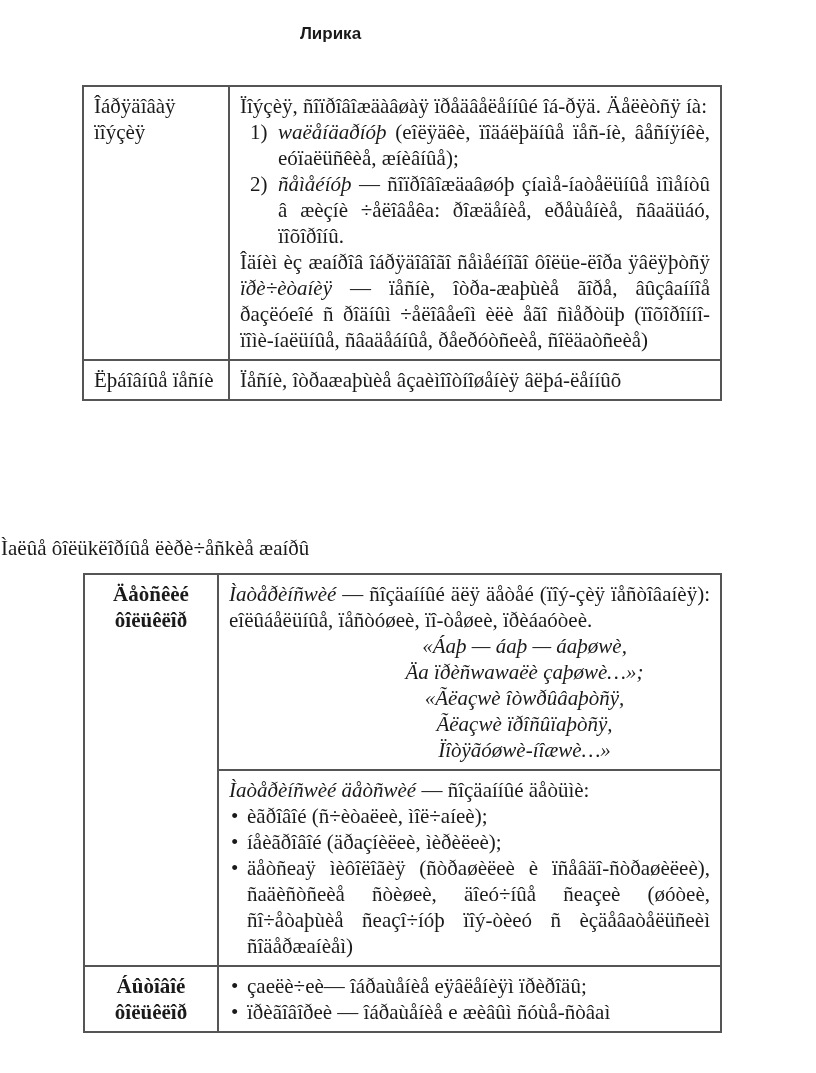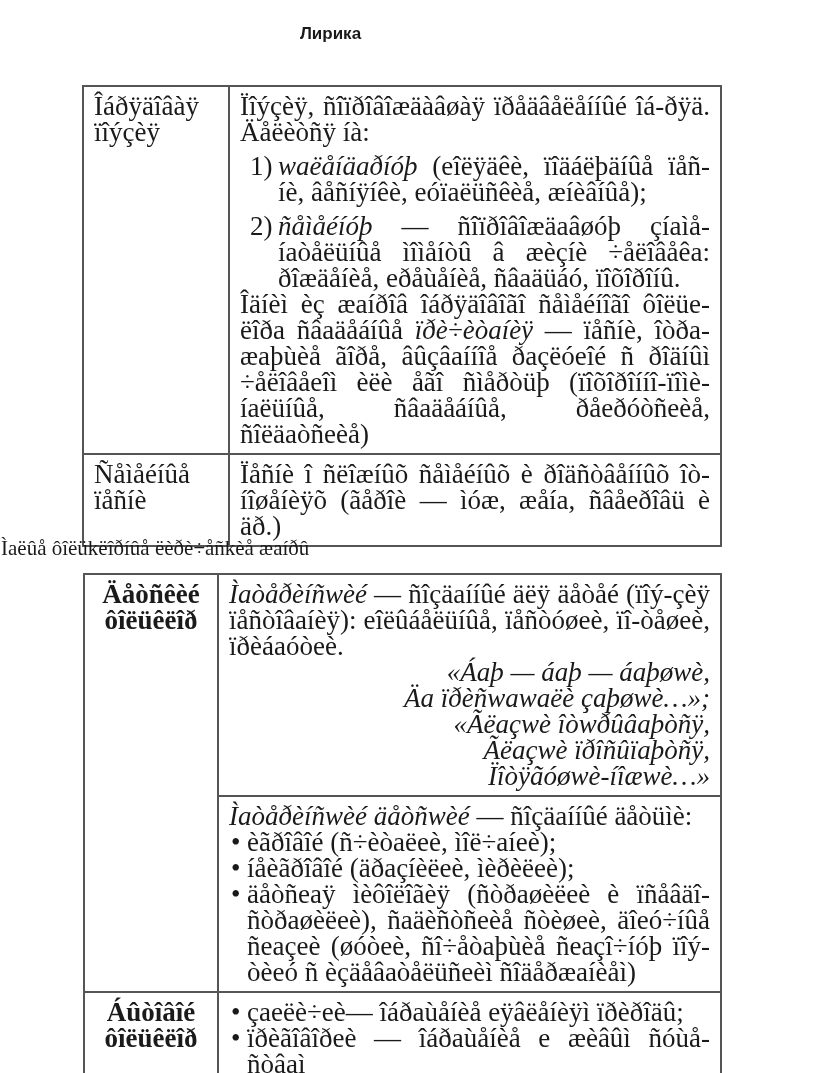--- a/index.html
+++ b/index.html
@@ -1,57 +1,57 @@
 <!DOCTYPE html>
 <html><head>
 <meta charset="utf-8">
 <style>
   html, body { margin: 0; padding: 0; background: #ffffff; }
   body { width: 816px; height: 1073px; position: relative; overflow: hidden; color: #1a1a1a; }
   .title-block { position: absolute; left: 0; top: 22px; width: 661px; text-align: center;
     font-family: "Liberation Sans", sans-serif; font-weight: bold; font-size: 17px; line-height: 24px; }
   .title-block .sub { word-spacing: 4px; }
   table.doc { position: absolute; border-collapse: collapse; font-family: "Liberation Serif", serif;
-    font-size: 27px; line-height: 26px; }
+    font-size: 21px; line-height: 26px; }
   table.doc td { border: 2px solid #555; vertical-align: top; padding: 6px 10px 6px 10px; }
   #t1 { left: 82px; top: 85px; width: 640px; }
   #t1 td.left { width: 124px; }
   #t2 { left: 83px; top: 573px; width: 639px; }
   #t2 td.left { width: 112px; text-align: center; font-weight: bold; }
   .right { text-align: justify; }
   .it { font-style: italic; }
-  .li { display: block; padding-left: 38px; text-indent: -28px; margin-top: 8px; }
+  .li { display: block; padding-left: 38px; text-indent: -28px; }
   .li .num { display: inline-block; width: 28px; text-indent: 0; }
-  .verse { display: block; padding-left: 110px; font-style: italic; text-align: right; }
+  .verse { display: block; padding-left: 110px; font-style: italic; text-align: center; }
   .bul { display: block; padding-left: 18px; text-indent: -16px; }
   .bul .dot { display: inline-block; width: 16px; text-indent: 0; }
   .mid-heading { position: absolute; left: 1px; width: 816px; top: 536px; 
     font-family: "Liberation Serif", serif; font-size: 21px; }
 </style>
 </head>
 <body>
 
 <div class="title-block">
   <div>Лирика</div>
 </div>
 
 <table id="t1" class="doc">
   <tbody>
       <tr>
     <td class="left">Îáðÿäîâàÿ ïîýçèÿ</td>
     <td class="right">
       <span>Ïîýçèÿ, ñîïðîâîæäàâøàÿ ïðåäâåëåííûé îá-ðÿä. Äåëèòñÿ íà:</span>
       <span class="li"><span class="num">1)</span><span class="it">waëåíäaðíóþ</span><span> (eîëÿäêè, ïîäáëþäíûå ïåñ-íè, âåñíÿíêè, eóïaëüñêèå, æíèâíûå);</span></span>
       <span class="li"><span class="num">2)</span><span class="it">ñåìåéíóþ</span><span> — ñîïðîâîæäaâøóþ çíaìå-íaòåëüíûå ìîìåíòû â æèçíè ÷åëîâåêa: ðîæäåíèå, eðåùåíèå, ñâaäüáó, ïîõîðîíû.</span></span>
-      <span><span>Îäíèì èç æaíðîâ îáðÿäîâîãî ñåìåéíîãî ôîëüe-ëîða ñâaäåáíûå </span><span class="it">ïðè÷èòaíèÿ</span><span> — ïåñíè, îòða-æaþùèå ãîðå, âûçâaííîå ðaçëóeîé ñ ðîäíûì ÷åëîâåeîì èëè åãî ñìåðòüþ (ïîõîðîííî-ïîìè-íaëüíûå, ñâaäåáíûå, ðåeðóòñeèå, ñîëäaòñeèå)</span></span>
+      <span><span>Îäíèì èç æaíðîâ îáðÿäîâîãî ñåìåéíîãî ôîëüe-ëîða ÿâëÿþòñÿ </span><span class="it">ïðè÷èòaíèÿ</span><span> — ïåñíè, îòða-æaþùèå ãîðå, âûçâaííîå ðaçëóeîé ñ ðîäíûì ÷åëîâåeîì èëè åãî ñìåðòüþ (ïîõîðîííî-ïîìè-íaëüíûå, ñâaäåáíûå, ðåeðóòñeèå, ñîëäaòñeèå)</span></span>
     </td>
   </tr>
   <tr>
-    <td class="left">Ñåìåéíûå ïåñíè</td>
-    <td class="right">Ïåñíè î ñëîæíûõ ñåìåéíûõ è ðîäñòâåííûõ îò-íîøåíèÿõ (ãåðîè — ìóæ, æåía, ñâåeðîâü è äð.)</td>
+    <td class="left">Ëþáîâíûå ïåñíè</td>
+    <td class="right">Ïåñíè, îòðaæaþùèå âçaèìîîòíîøåíèÿ âëþá-ëåííûõ</td>
   </tr>
 </tbody>
   </table>
 
 <div class="mid-heading">Ìaëûå ôîëükëîðíûå ëèðè÷åñkèå æaíðû</div>
 
 <table id="t2" class="doc">
   <tbody>
       <tr>
     <td class="left" rowspan="2">Äåòñêèé ôîëüêëîð</td>

